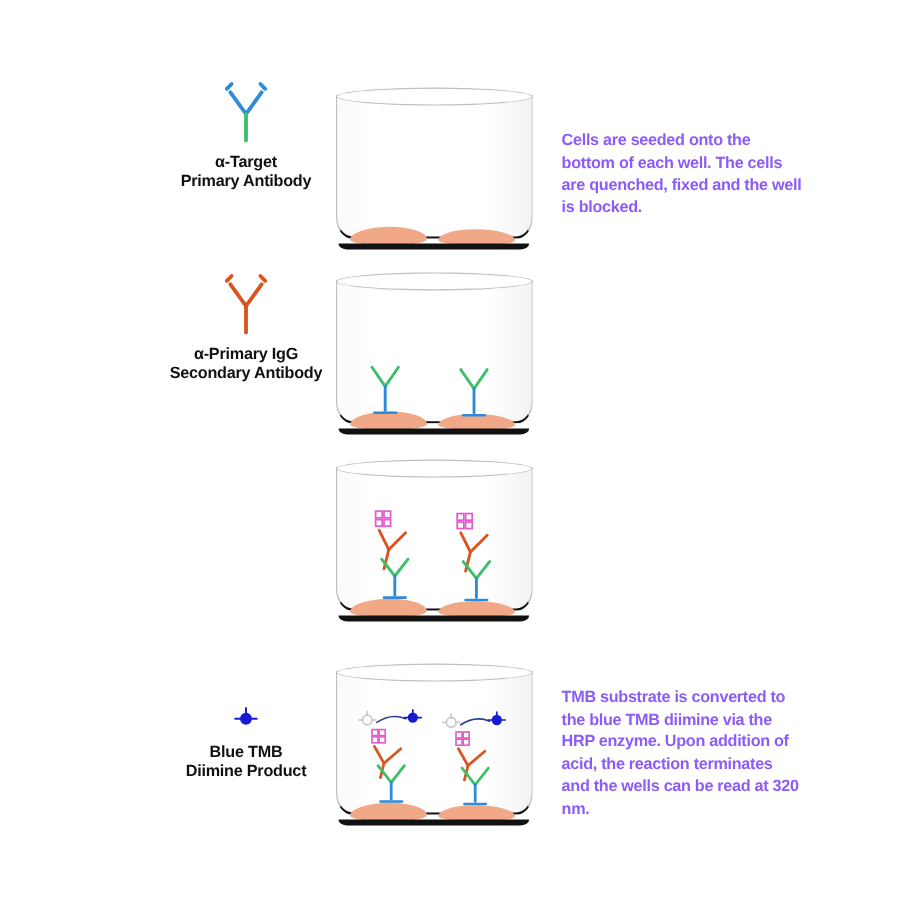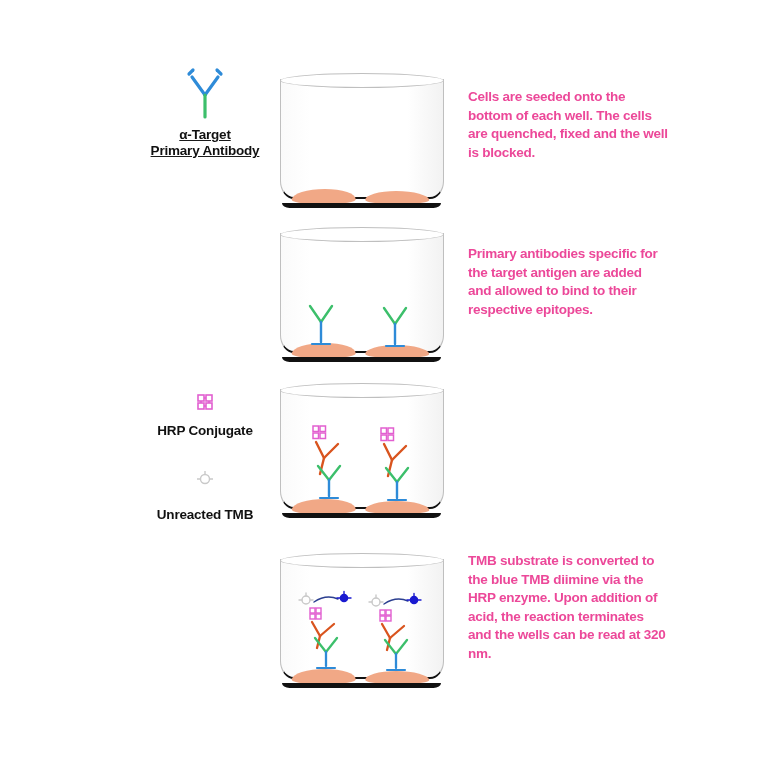--- a/index.html
+++ b/index.html
@@ -102,39 +102,40 @@
 
   
   .caption {
     position: absolute;
     left: 468px;
     width: 200px;
     font-size: 13.5px;
     font-weight: bold;
     line-height: 18.5px;
     letter-spacing: -0.25px;
-    color: #ec4899;
+    color: #8b5cf6;
+    margin-top: 20px;
   }
   .cap-1 { top: 33px; }
   .cap-2 { top: 30px; }
   .cap-3 { top: 27px; }
   .cap-4 { top: 17px; }
   .mol {
     position: absolute;
   }
   svg { display: block; overflow: visible; }
 </style>
 </head>
 <body>
 
 <div class="diagram">
 
   <div class="row row-1">
 
-    <div class="legend" style="top:10px;text-decoration:underline;">
+    <div class="legend" style="top:10px;">
       <div class="legend-art">
         <svg width="190" height="62" viewBox="0 0 190 62">
           <g stroke-linecap="round" fill="none" stroke-width="3.2">
             <path d="M82 12 L95 30" stroke="#2e8bd8"></path>
             <path d="M108 12 L95 30" stroke="#2e8bd8"></path>
             <path d="M95 30 L95 52" stroke="#3cbf6b"></path>
             <path d="M79 9 L83 5" stroke="#2e8bd8"></path>
             <path d="M111 9 L107 5" stroke="#2e8bd8"></path>
           </g>
         </svg>
@@ -149,20 +150,35 @@
       <div class="cell c-left"></div>
       <div class="cell c-right"></div>
       <div class="well-floor-shadow"></div>
     </div>
 
     <div class="caption cap-1">Cells are seeded onto the bottom of each well. The cells are quenched, fixed and the well is blocked.</div>
   </div>
 
   <div class="row row-2">
 
+    <div class="legend" style="top:10px;">
+      <div class="legend-art">
+        <svg width="190" height="62" viewBox="0 0 190 62">
+          <g stroke-linecap="round" fill="none" stroke-width="3.2" stroke="#d9541e">
+            <path d="M82 12 L95 30"></path>
+            <path d="M108 12 L95 30"></path>
+            <path d="M95 30 L95 52"></path>
+            <path d="M79 9 L83 5"></path>
+            <path d="M111 9 L107 5"></path>
+          </g>
+        </svg>
+      </div>
+      <div class="legend-label">α-Primary IgG
+Secondary Antibody</div>
+    </div>
 
     <div class="well" style="top:12px;">
       <div class="well-body"></div>
       <div class="well-rim"></div>
       <div class="cell c-left"></div>
       <div class="cell c-right"></div>
       <div class="mol" style="left:18px; bottom:12px;">
         <svg width="46" height="48" viewBox="0 0 46 48">
           <g stroke-linecap="round" fill="none" stroke-width="2.4">
             <path d="M12 4 L23 20" stroke="#3cbf6b"></path>
@@ -178,48 +194,24 @@
             <path d="M12 4 L23 20" stroke="#3cbf6b"></path>
             <path d="M34 4 L23 20" stroke="#3cbf6b"></path>
             <path d="M23 20 L23 40" stroke="#2e8bd8"></path>
             <path d="M14 42 L32 42" stroke="#2e8bd8" stroke-width="2.2"></path>
           </g>
         </svg>
       </div>
       <div class="well-floor-shadow"></div>
     </div>
 
-    <div class="caption cap-2">Primary antibodies specific for the target antigen are added and allowed to bind to their respective epitopes.</div>
   </div>
 
   <div class="row row-3">
 
-    <div class="legend" style="top:16px;">
-      <div class="legend-art" style="height:32px;">
-        <svg width="190" height="32" viewBox="0 0 190 32">
-          <g stroke="#e25fd0" fill="none" stroke-width="1.6">
-            <rect x="88" y="4" width="6" height="6"></rect>
-            <rect x="96" y="4" width="6" height="6"></rect>
-            <rect x="88" y="12" width="6" height="6"></rect>
-            <rect x="96" y="12" width="6" height="6"></rect>
-            <path d="M94 7 L96 7 M94 15 L96 15 M91 10 L91 12 M99 10 L99 12"></path>
-          </g>
-        </svg>
-      </div>
-      <div class="legend-label">HRP Conjugate</div>
-      <div class="legend-art" style="height:42px; margin-top:26px;">
-        <svg width="190" height="42" viewBox="0 0 190 42">
-          <g stroke="#c9c9c9" fill="none" stroke-width="1.4">
-            <circle cx="95" cy="14" r="4.5"></circle>
-            <path d="M95 9.5 L95 6 M99.5 14 L103 14 M90.5 14 L87 14"></path>
-          </g>
-        </svg>
-      </div>
-      <div class="legend-label">Unreacted TMB</div>
-    </div>
 
     <div class="well" style="top:8px;">
       <div class="well-body"></div>
       <div class="well-rim"></div>
       <div class="cell c-left"></div>
       <div class="cell c-right"></div>
 
       <div class="mol" style="left:16px; bottom:12px;">
         <svg width="60" height="82" viewBox="0 0 60 82">
           <g fill="none" stroke-linecap="round">
@@ -275,20 +267,32 @@
         </svg>
       </div>
 
       <div class="well-floor-shadow"></div>
     </div>
 
   </div>
 
   <div class="row row-4">
 
+    <div class="legend" style="top:50px;">
+      <div class="legend-art" style="height:34px;">
+        <svg width="190" height="34" viewBox="0 0 190 34">
+          <g fill="#1a1ad0" stroke="#1a1ad0" stroke-width="1.6">
+            <circle cx="95" cy="14" r="4.2"></circle>
+            <path d="M95 9 L95 5 M100 14 L104 14 M90 14 L86 14" stroke-linecap="round"></path>
+          </g>
+        </svg>
+      </div>
+      <div class="legend-label">Blue TMB
+Diimine Product</div>
+    </div>
 
     <div class="well" style="top:18px;">
       <div class="well-body"></div>
       <div class="well-rim"></div>
       <div class="cell c-left"></div>
       <div class="cell c-right"></div>
 
       <div class="mol" style="left:10px; bottom:12px;">
         <svg width="80" height="86" viewBox="0 0 80 86">
           <g fill="none" stroke-linecap="round">

